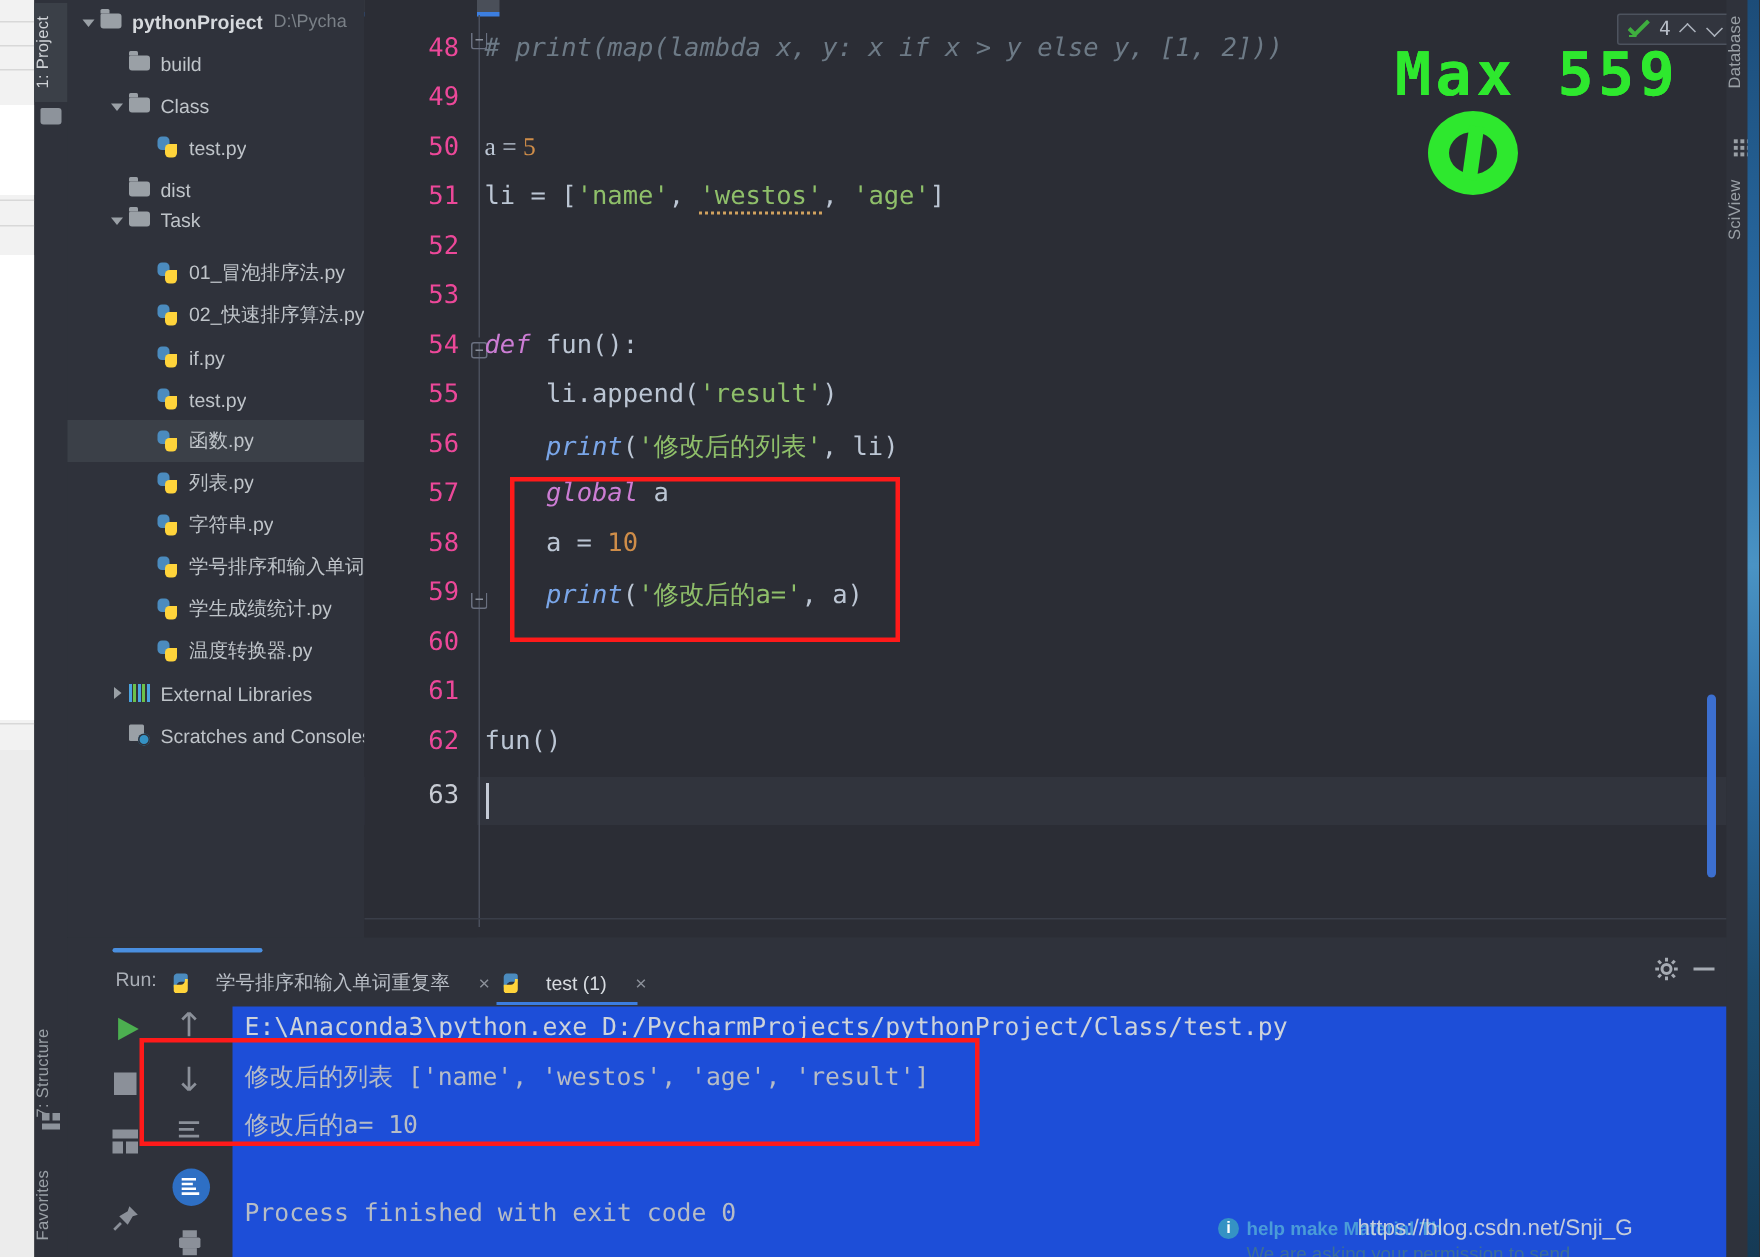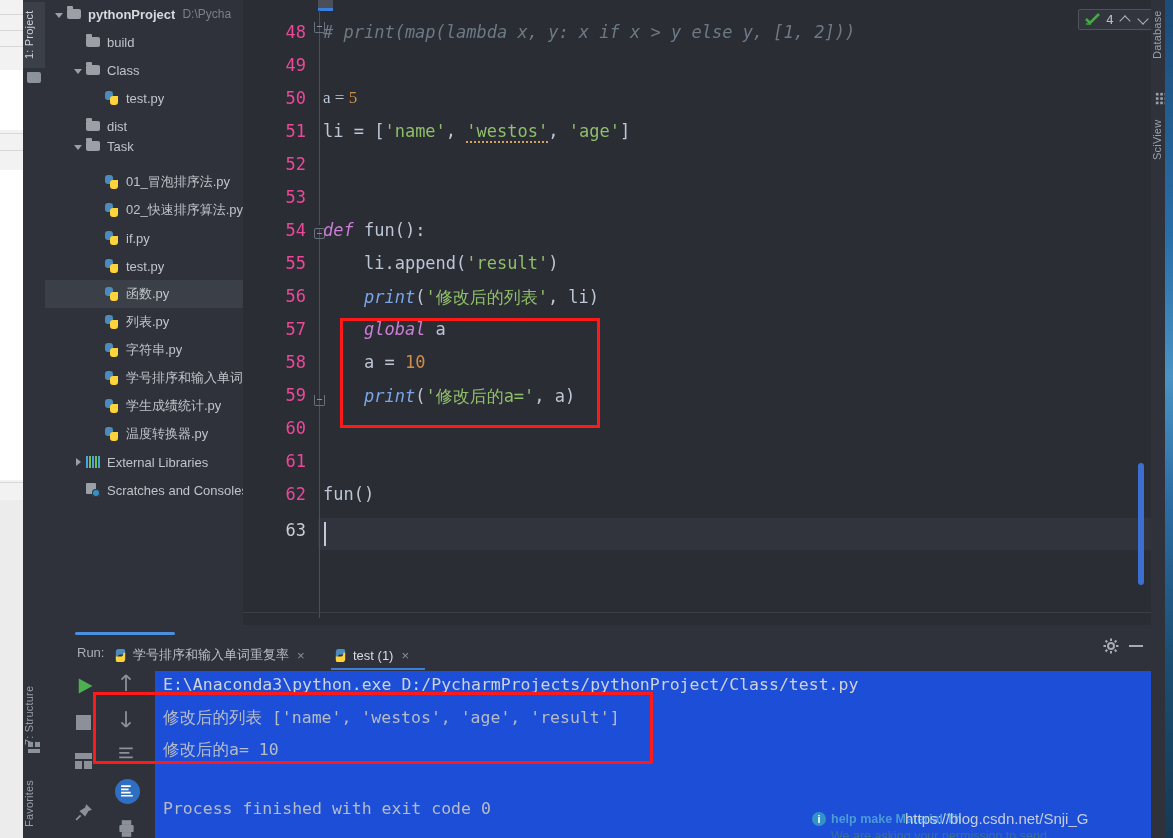--- a/index.html
+++ b/index.html
@@ -237,21 +237,21 @@
     background: #4a8fe0; border-radius: 2px;
   }
   .run-tabbar {
     position: absolute; left: 0; top: 14px; width: 1106px; height: 30px;
   }
   .run-label {
     position: absolute; left: 32px; top: 6px; color: #a9aeb6; font-size: 13px;
   }
   .run-tab {
     position: absolute; top: 3px; height: 26px;
-    display: flex; align-items: center; gap: 5px;
+    display: flex; align-items: center; gap: 16px;
     font-size: 13px; color: #b9bec6; white-space: nowrap;
   }
   .run-tab.active { color: #d8dce1; }
   .run-tab .x {
     color: #8b9099; font-size: 13px; margin-left: 3px;
   }
   .run-tab-underline {
     position: absolute; top: 29px; height: 2px; background: #3c7ee0;
   }
   .console {
@@ -662,20 +662,24 @@
             <rect x="6" y="11" width="3" height="3"></rect>
             <rect x="11" y="11" width="3" height="3"></rect>
         </g>
       </svg>
       <div class="vtab" style="top:110px;height:60px;">SciView</div>
     </div>
   </div>
 
   <div class="desktop-sliver"></div>
 
+  <div class="max-overlay" style="left:930px;top:30px;width:200px;">
+    <div class="max-text">Max 559</div>
+    <div class="max-zero" style="margin-left:22px;"></div>
+  </div>
 
   <div class="notif" style="left:812px;top:812px;">
     <span class="notif-ico">i</span>
     <span class="notif-text">help make Material Th</span>
   </div>
   <div class="notif-sub" style="left:831px;top:829px;">We are asking your permission to send</div>
   <div class="watermark" style="left:905px;top:810px;">https://blog.csdn.net/Snji_G</div>
 
 </div>
 

